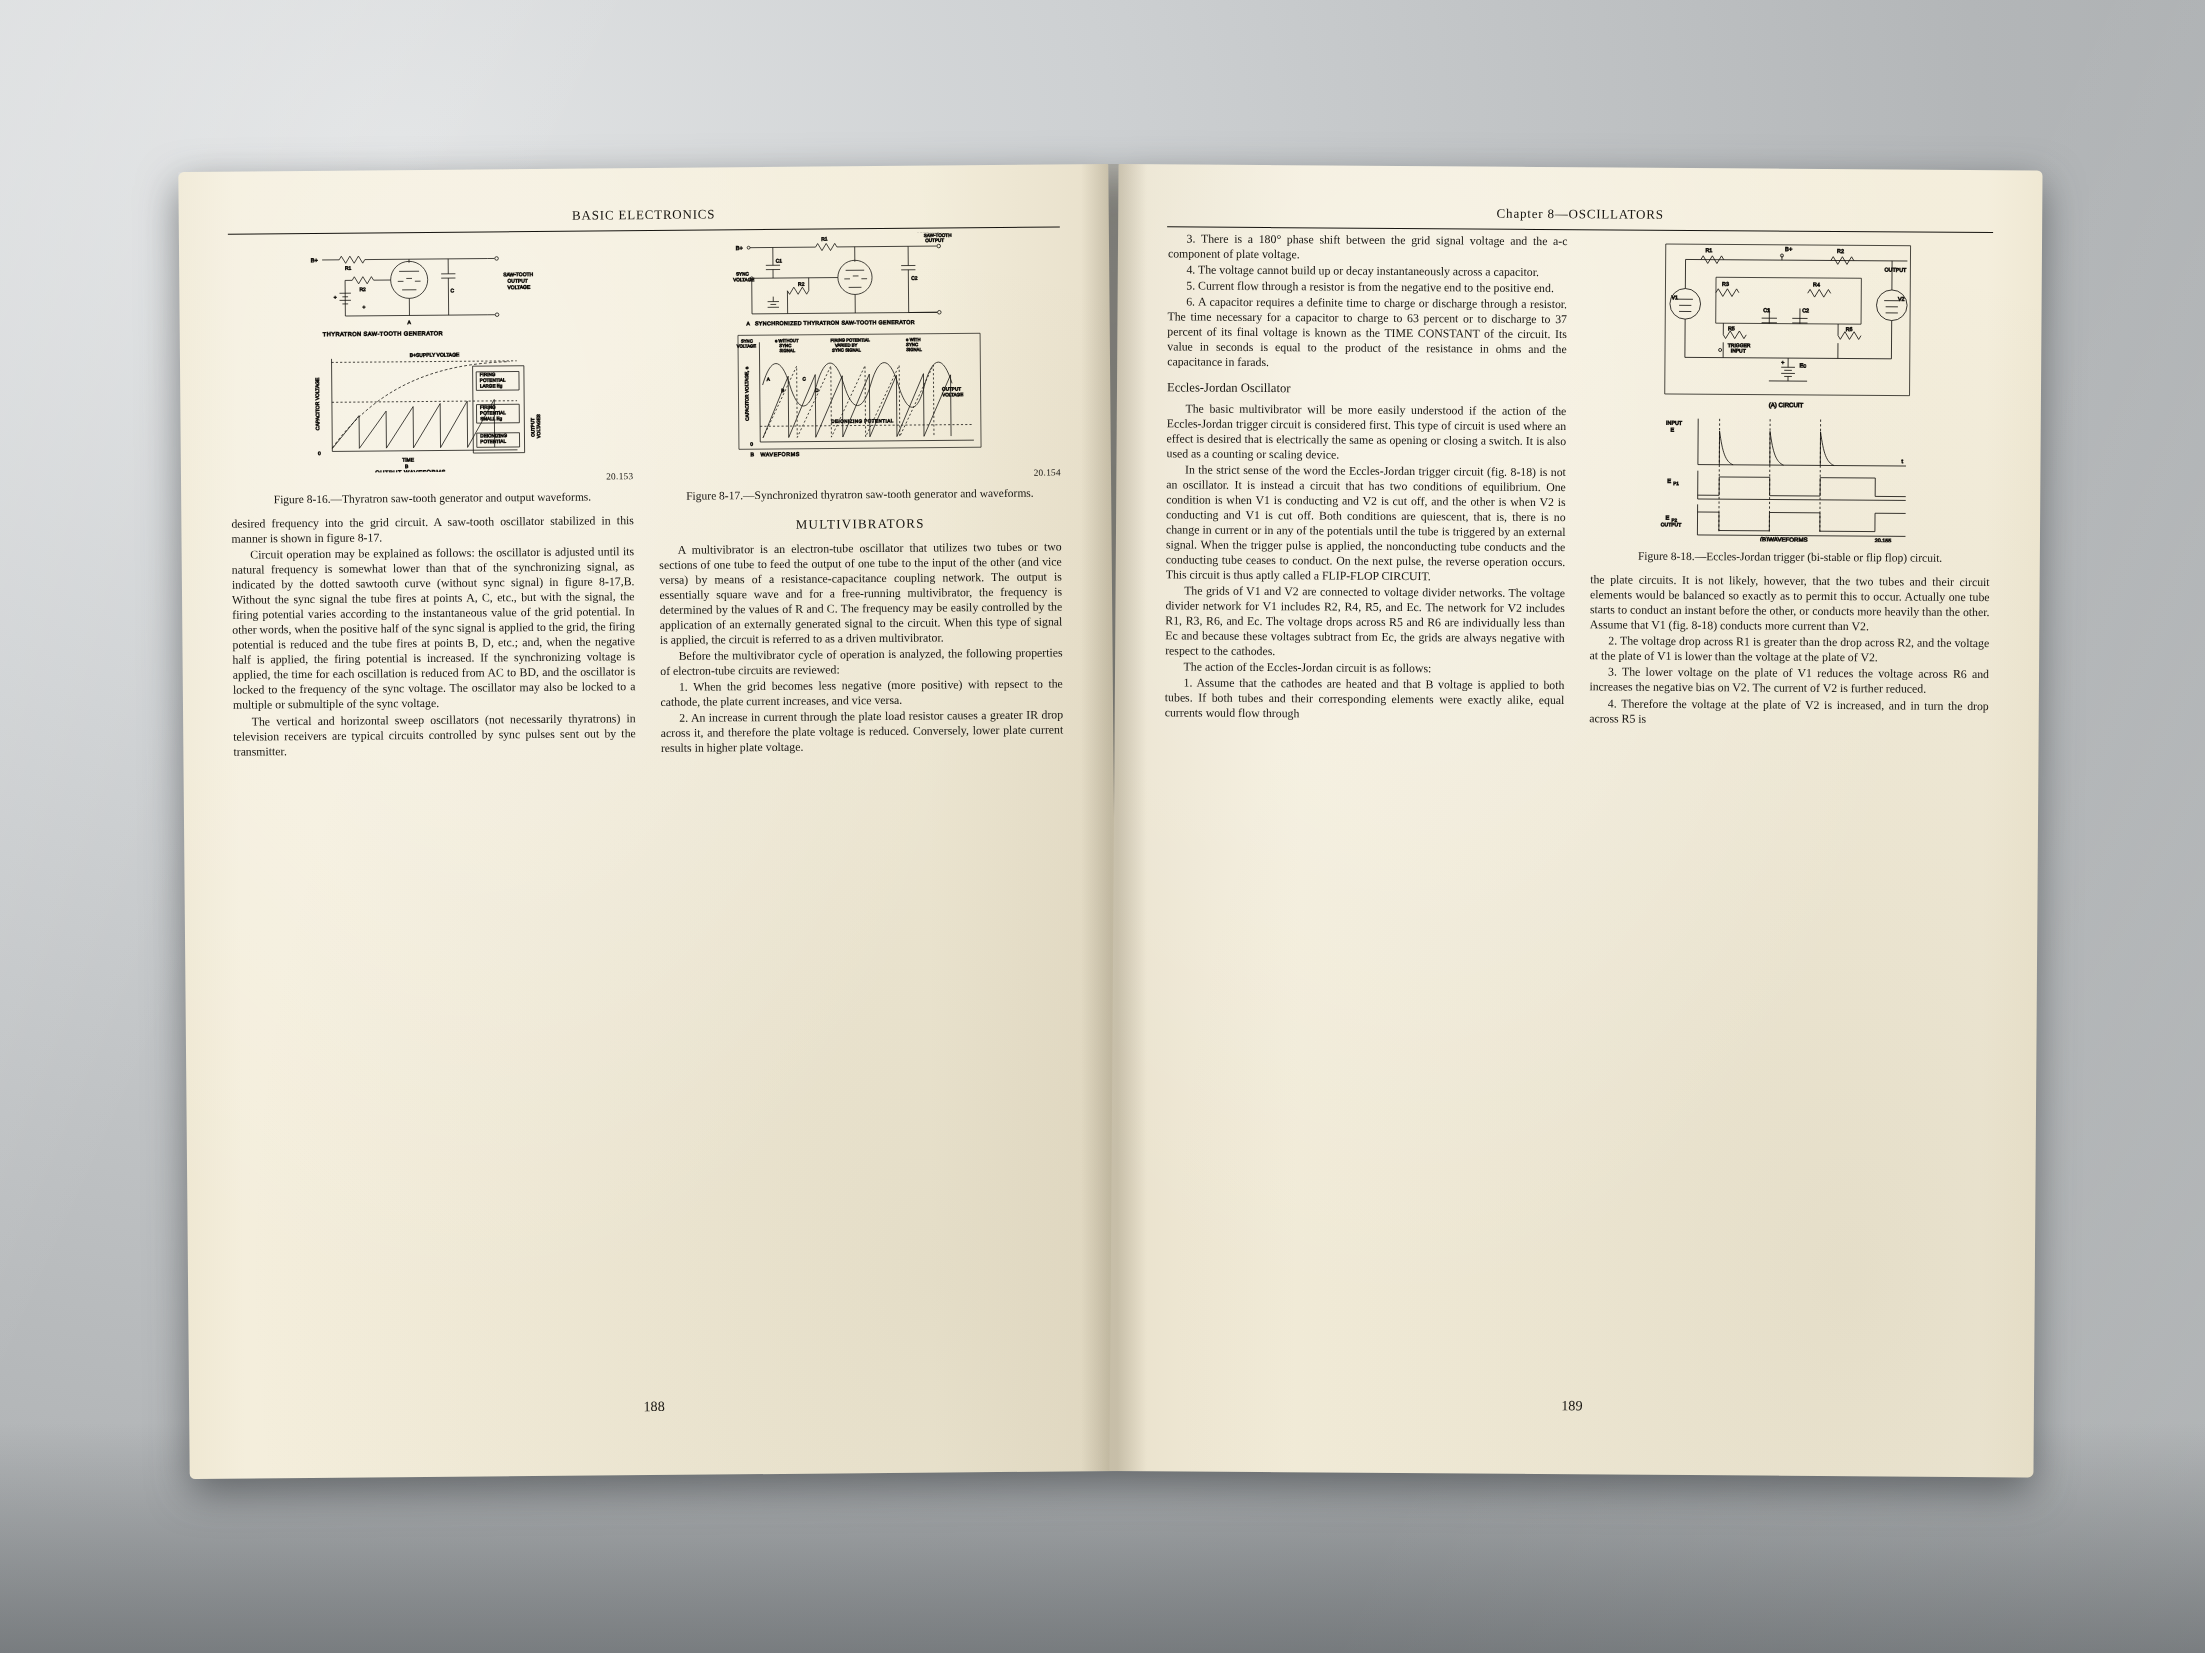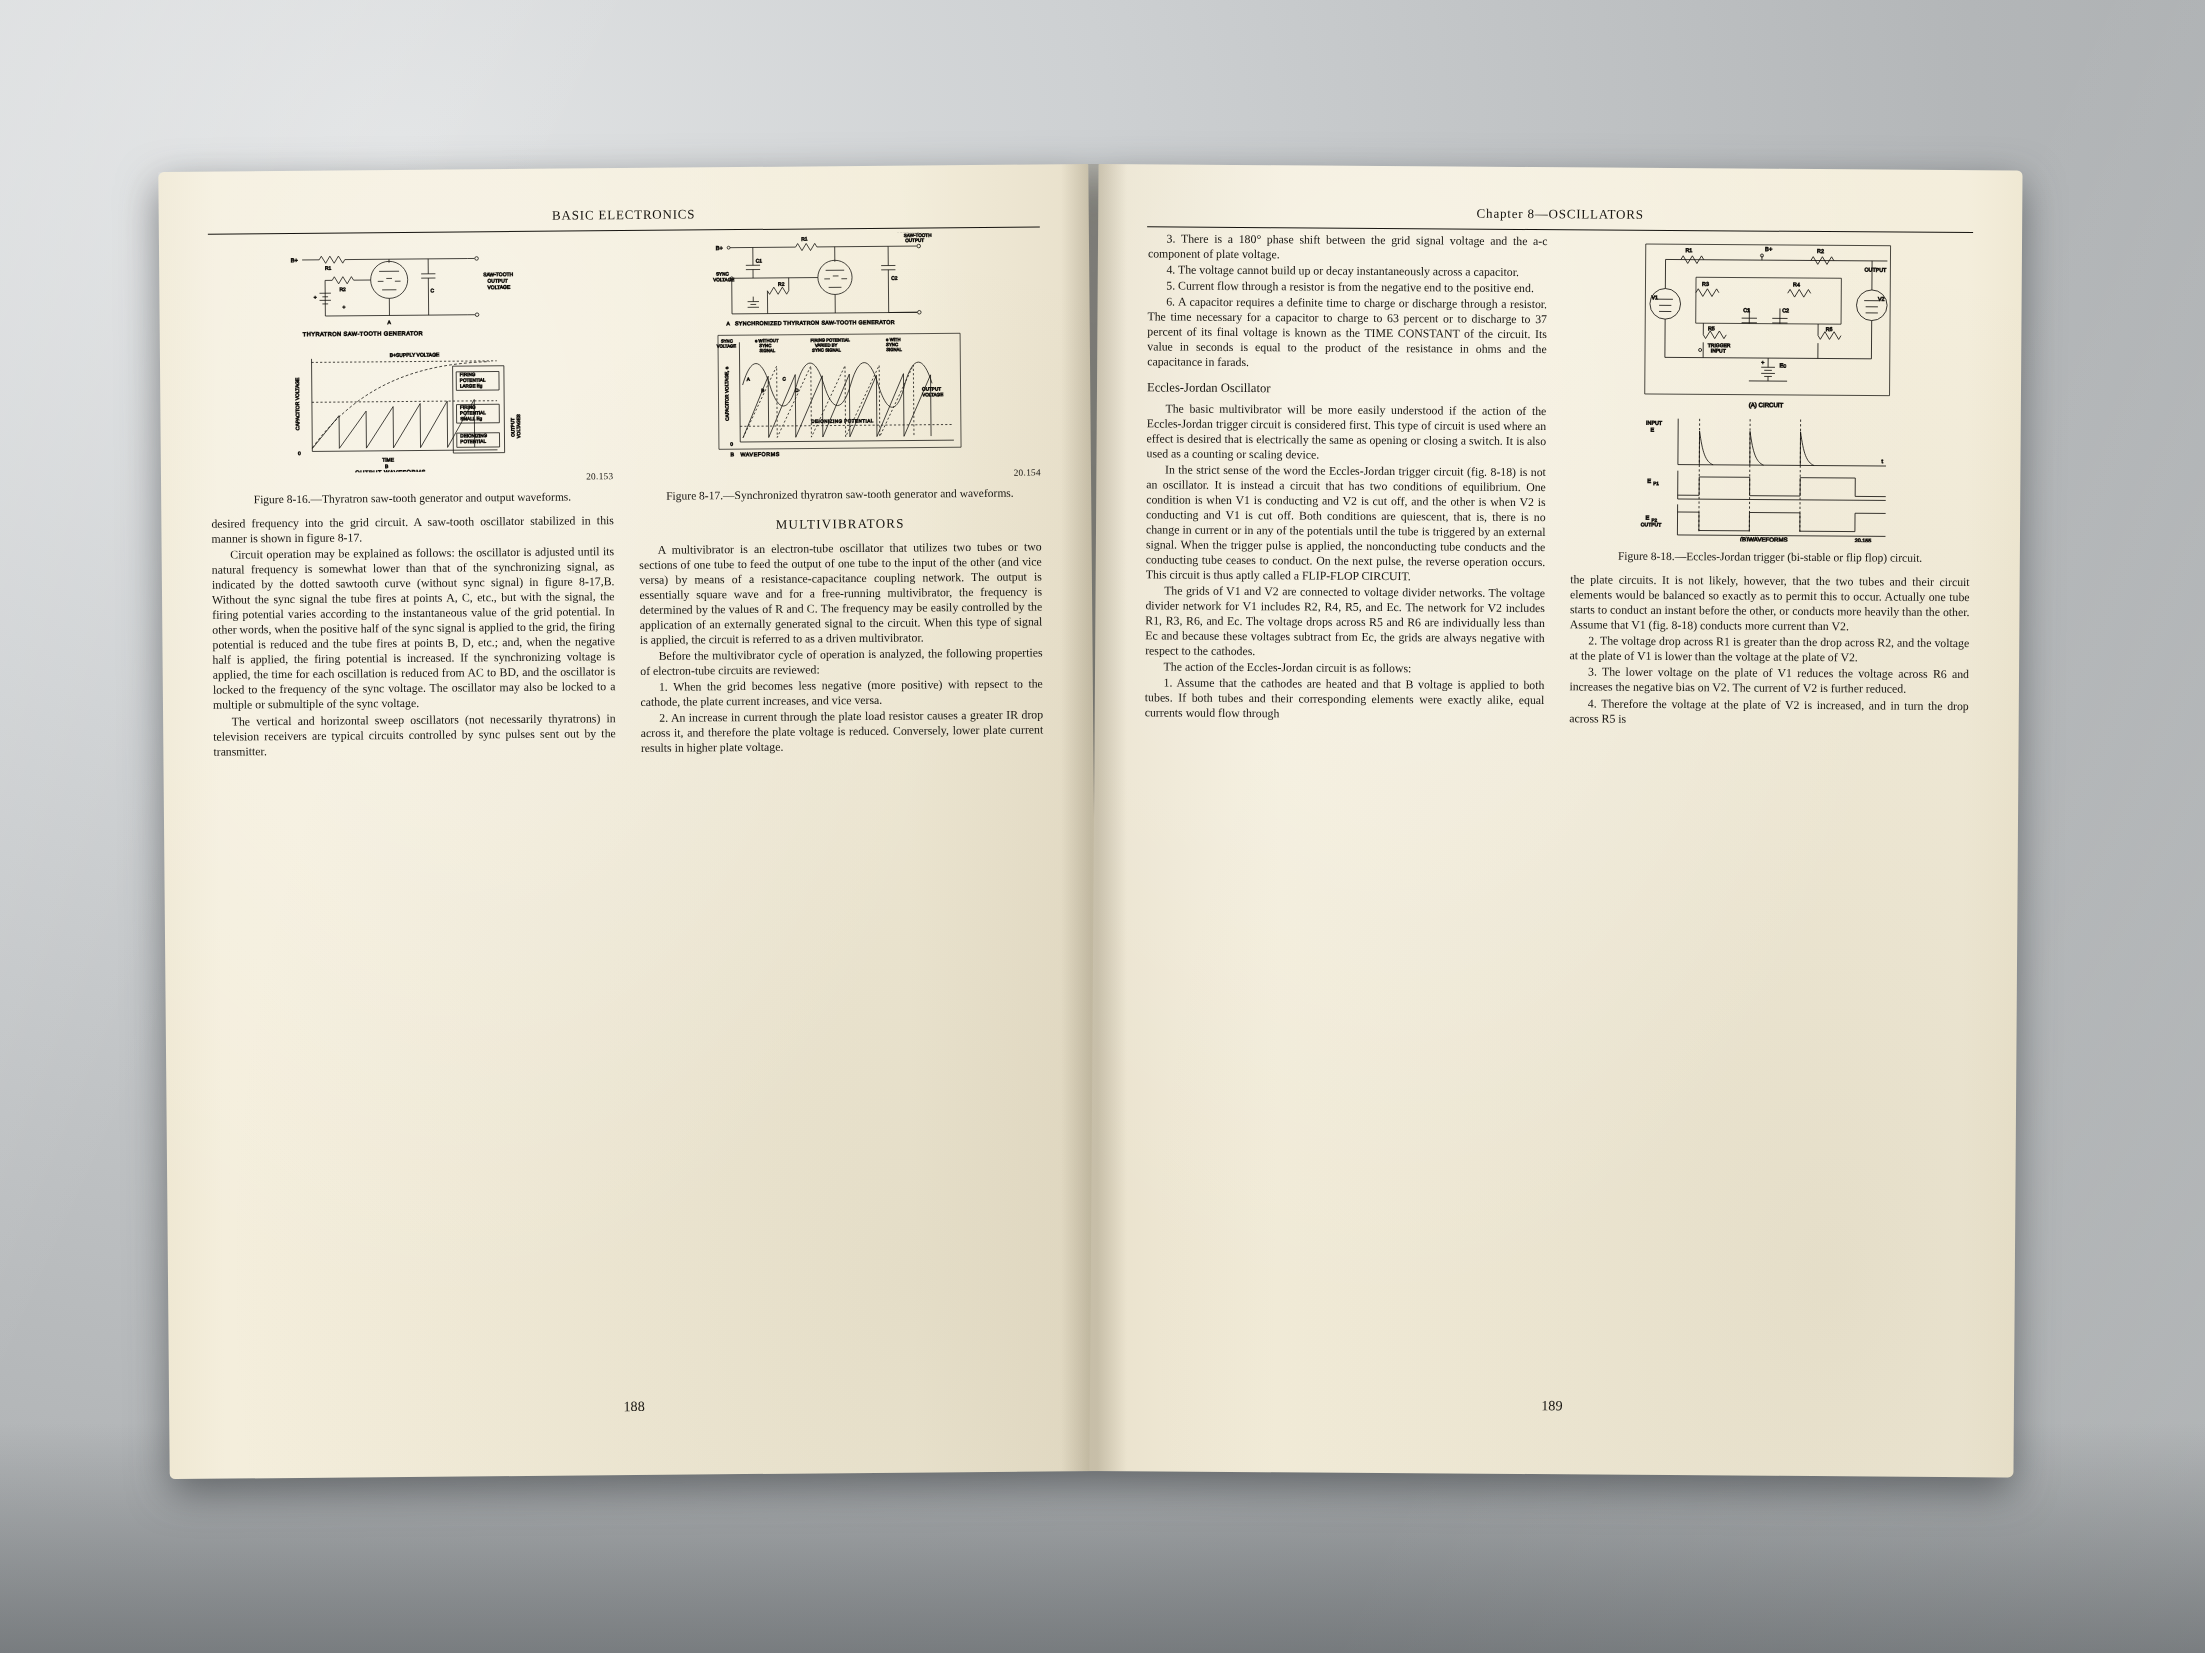--- a/index.html
+++ b/index.html
@@ -20,21 +20,21 @@
       linear-gradient(115deg, rgba(255,255,255,.25) 0%, rgba(255,255,255,0) 22%),
       linear-gradient(295deg, rgba(255,255,255,.18) 0%, rgba(255,255,255,0) 30%);
     pointer-events:none;
   }
   #desk .shadowbottom{
     position:absolute;left:0;bottom:0;width:100%;height:230px;
     background:linear-gradient(180deg, rgba(60,64,68,0) 0%, rgba(55,60,64,.45) 100%);
   }
   
   #book{
-    position:absolute;left:164px;top:164px;width:1854px;height:1307px;
+    position:absolute;left:184px;top:164px;width:1854px;height:1307px;
     filter:drop-shadow(0 13px 19.7px rgba(40,44,48,.55));
   }
   .page{
     position:absolute;top:0;height:1307px;
     background:#f2ecd9;
   }
   .page.left{
     left:0;width:930px;
     border-radius:5.5px 1.1px 1.1px 5.5px;
     background:linear-gradient(90deg,#efe8d3 0%, #f4eedc 6%, #f3edda 80%, #e8e0cb 100%);

